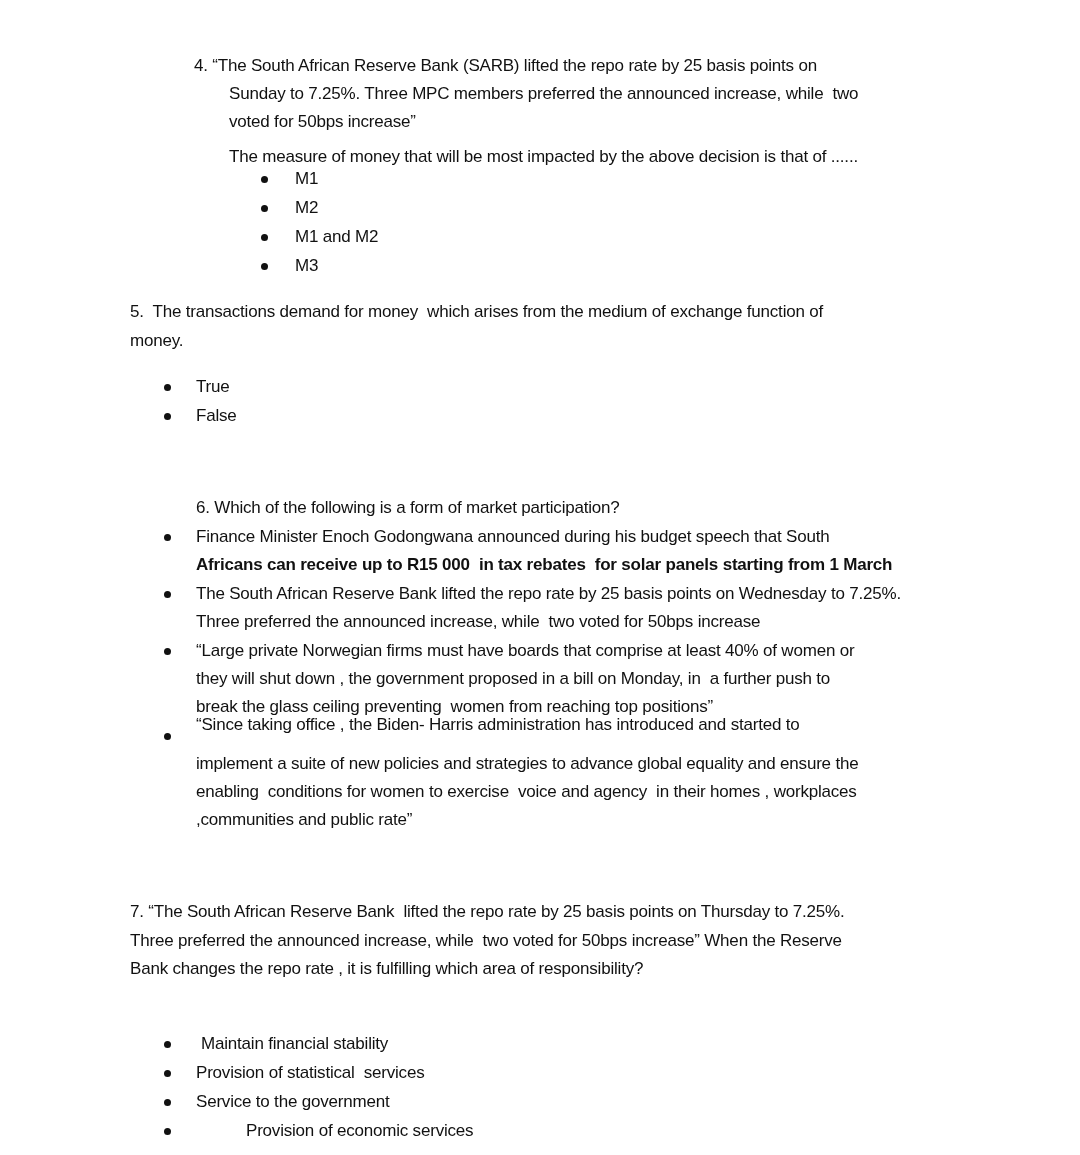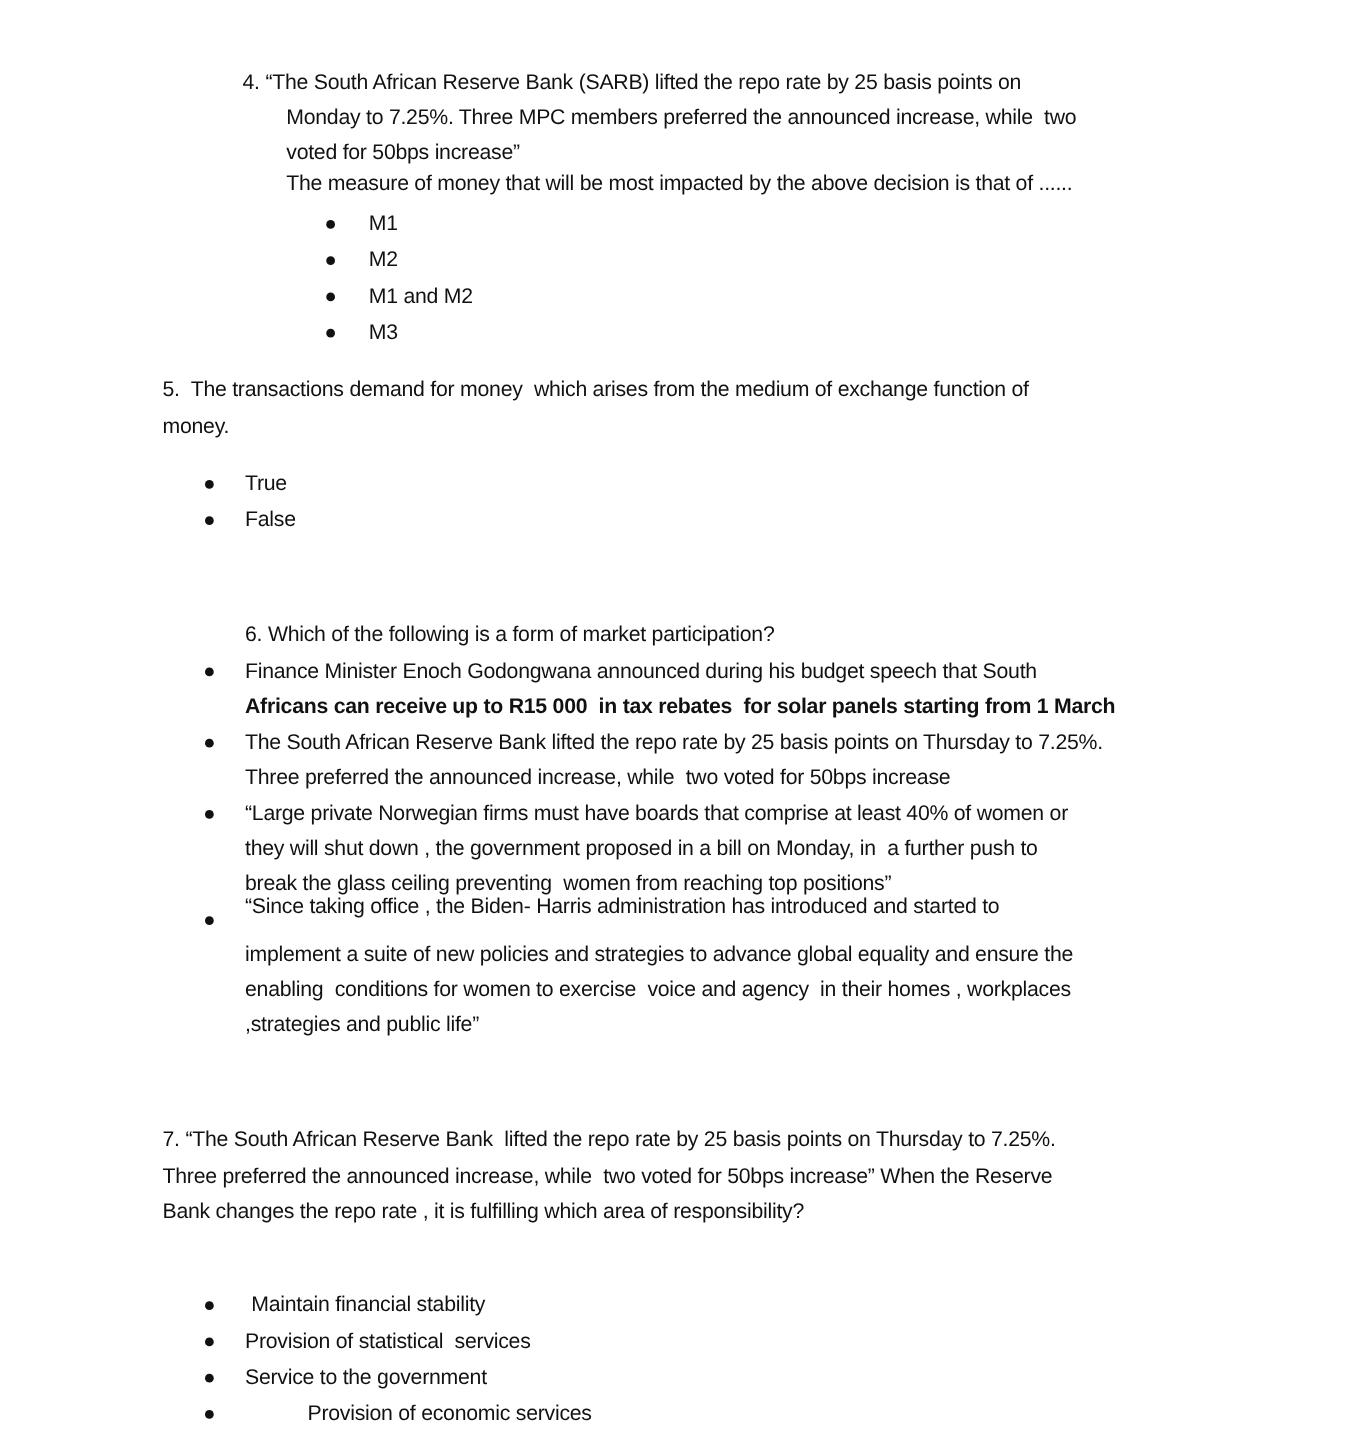--- a/index.html
+++ b/index.html
@@ -12,23 +12,23 @@
   .bullet {
     position: absolute; width: 7px; height: 7px; border-radius: 50%;
     background: #111111;
   }
 </style>
 </head>
 <body>
 
 <div>
   <div class="line" style="left:194px; top:55px;text-align:center;">4. “The South African Reserve Bank (SARB) lifted the repo rate by 25 basis points on</div>
-  <div class="line" style="left:229px; top:83px;">Monday to 7.25%. Three MPC members preferred the announced increase, while  two</div>
+  <div class="line" style="left:229px; top:83px;">Sunday to 7.25%. Three MPC members preferred the announced increase, while  two</div>
   <div class="line" style="left:229px; top:111px;">voted for 50bps increase”</div>
-  <div class="line" style="left:229px; top:136px;">The measure of money that will be most impacted by the above decision is that of ......</div>
+  <div class="line" style="left:229px; top:146px;">The measure of money that will be most impacted by the above decision is that of ......</div>
 
   <div>
     <span class="bullet" style="left:261px; top:176px;"></span>
     <div class="line" style="left:295px; top:168px;">M1</div>
   </div>
   <div>
     <span class="bullet" style="left:261px; top:205px;"></span>
     <div class="line" style="left:295px; top:197px;">M2</div>
   </div>
   <div>
@@ -59,37 +59,37 @@
   <div class="line" style="left:196px; top:497px;">6. Which of the following is a form of market participation?</div>
 
   <div>
     <span class="bullet" style="left:164px; top:534px;"></span>
     <div class="line" style="left:196px; top:526px;">Finance Minister Enoch Godongwana announced during his budget speech that South</div>
     <div class="line" style="left:196px; top:554px;font-weight:bold;">Africans can receive up to R15 000  in tax rebates  for solar panels starting from 1 March</div>
   </div>
 
   <div>
     <span class="bullet" style="left:164px; top:591px;"></span>
-    <div class="line" style="left:196px; top:583px;">The South African Reserve Bank lifted the repo rate by 25 basis points on Thursday to 7.25%.</div>
+    <div class="line" style="left:196px; top:583px;">The South African Reserve Bank lifted the repo rate by 25 basis points on Wednesday to 7.25%.</div>
     <div class="line" style="left:196px; top:611px;">Three preferred the announced increase, while  two voted for 50bps increase</div>
   </div>
 
   <div>
     <span class="bullet" style="left:164px; top:648px;"></span>
     <div class="line" style="left:196px; top:640px;">“Large private Norwegian firms must have boards that comprise at least 40% of women or</div>
     <div class="line" style="left:196px; top:668px;">they will shut down , the government proposed in a bill on Monday, in  a further push to</div>
     <div class="line" style="left:196px; top:696px;">break the glass ceiling preventing  women from reaching top positions”</div>
   </div>
 
   <div>
     <span class="bullet" style="left:164px; top:733px;"></span>
     <div class="line" style="left:196px; top:714px;">“Since taking office , the Biden- Harris administration has introduced and started to</div>
     <div class="line" style="left:196px; top:753px;">implement a suite of new policies and strategies to advance global equality and ensure the</div>
     <div class="line" style="left:196px; top:781px;">enabling  conditions for women to exercise  voice and agency  in their homes , workplaces</div>
-    <div class="line" style="left:196px; top:809px;">,strategies and public life”</div>
+    <div class="line" style="left:196px; top:809px;">,communities and public rate”</div>
   </div>
 </div>
 
 <div>
   <div class="line" style="left:130px; top:901px;text-align:center;">7. “The South African Reserve Bank  lifted the repo rate by 25 basis points on Thursday to 7.25%.</div>
   <div class="line" style="left:130px; top:930px;">Three preferred the announced increase, while  two voted for 50bps increase” When the Reserve</div>
   <div class="line" style="left:130px; top:958px;">Bank changes the repo rate , it is fulfilling which area of responsibility?</div>
 
   <div>
     <span class="bullet" style="left:164px; top:1041px;"></span>

